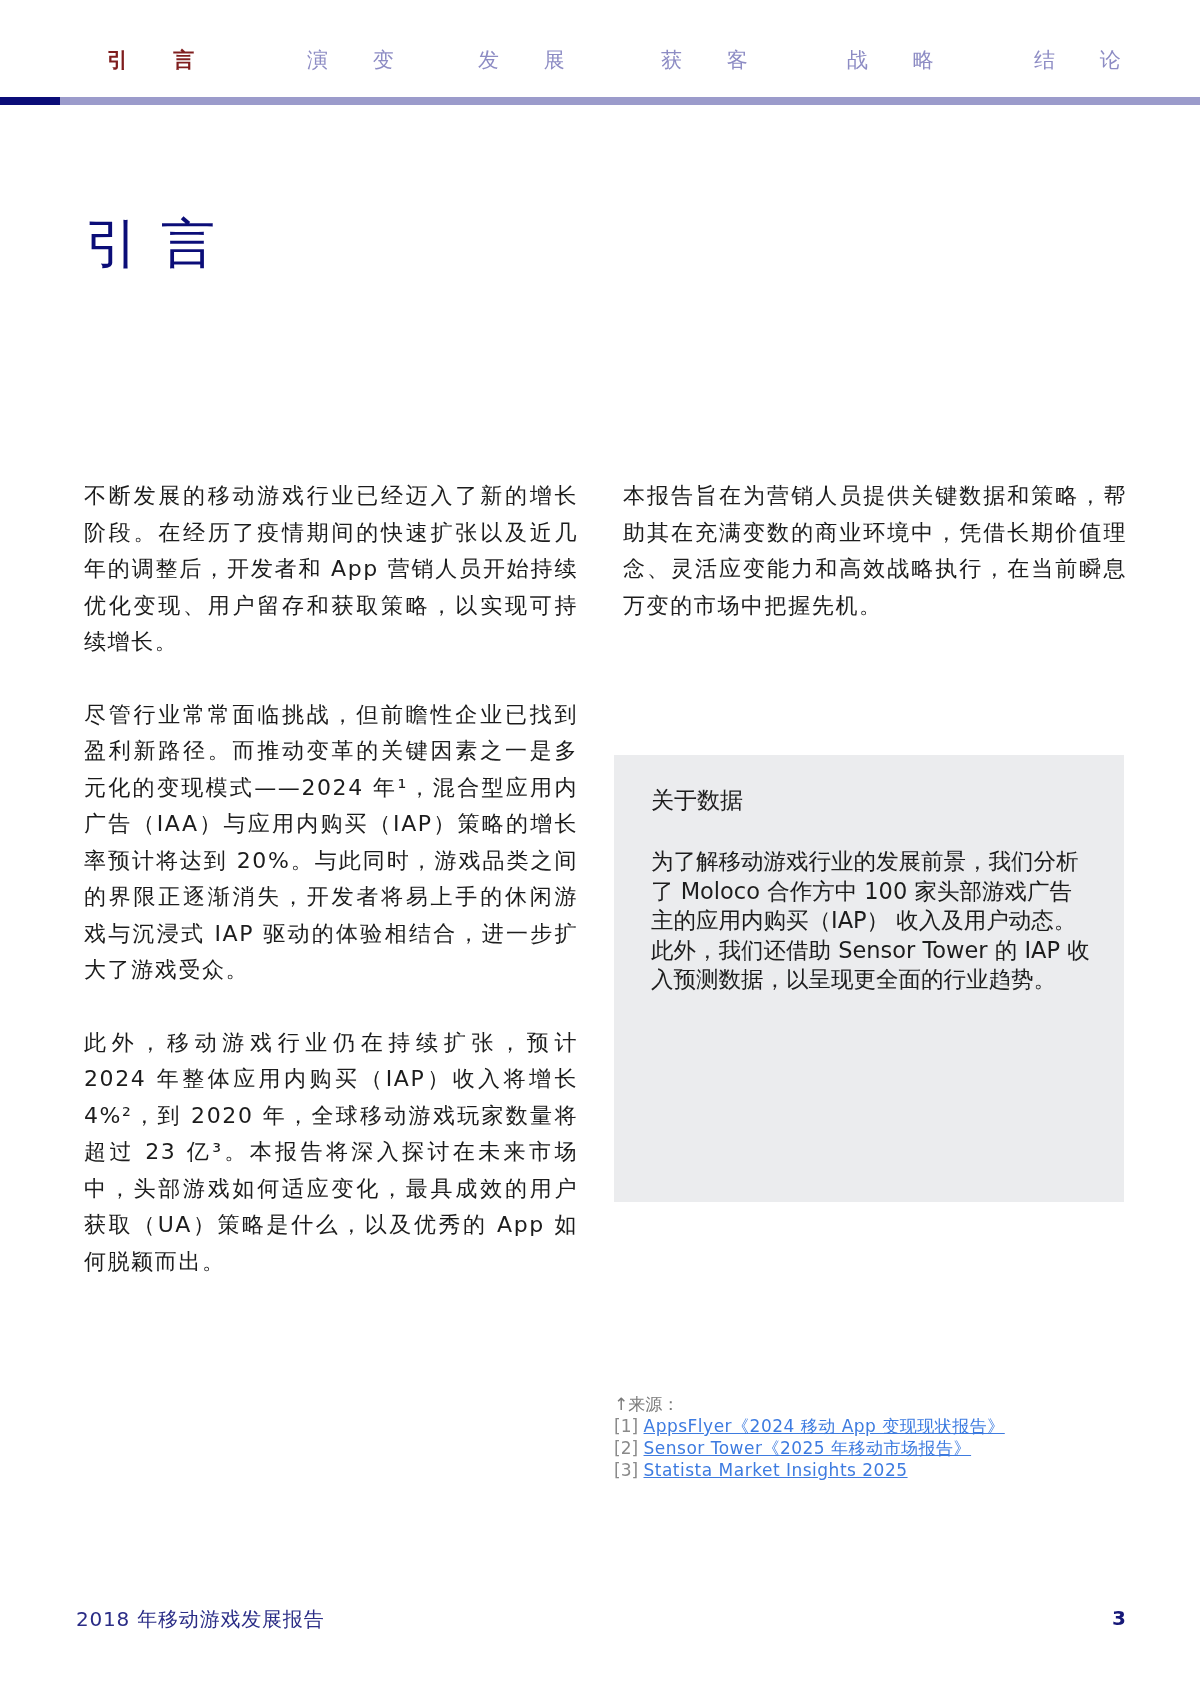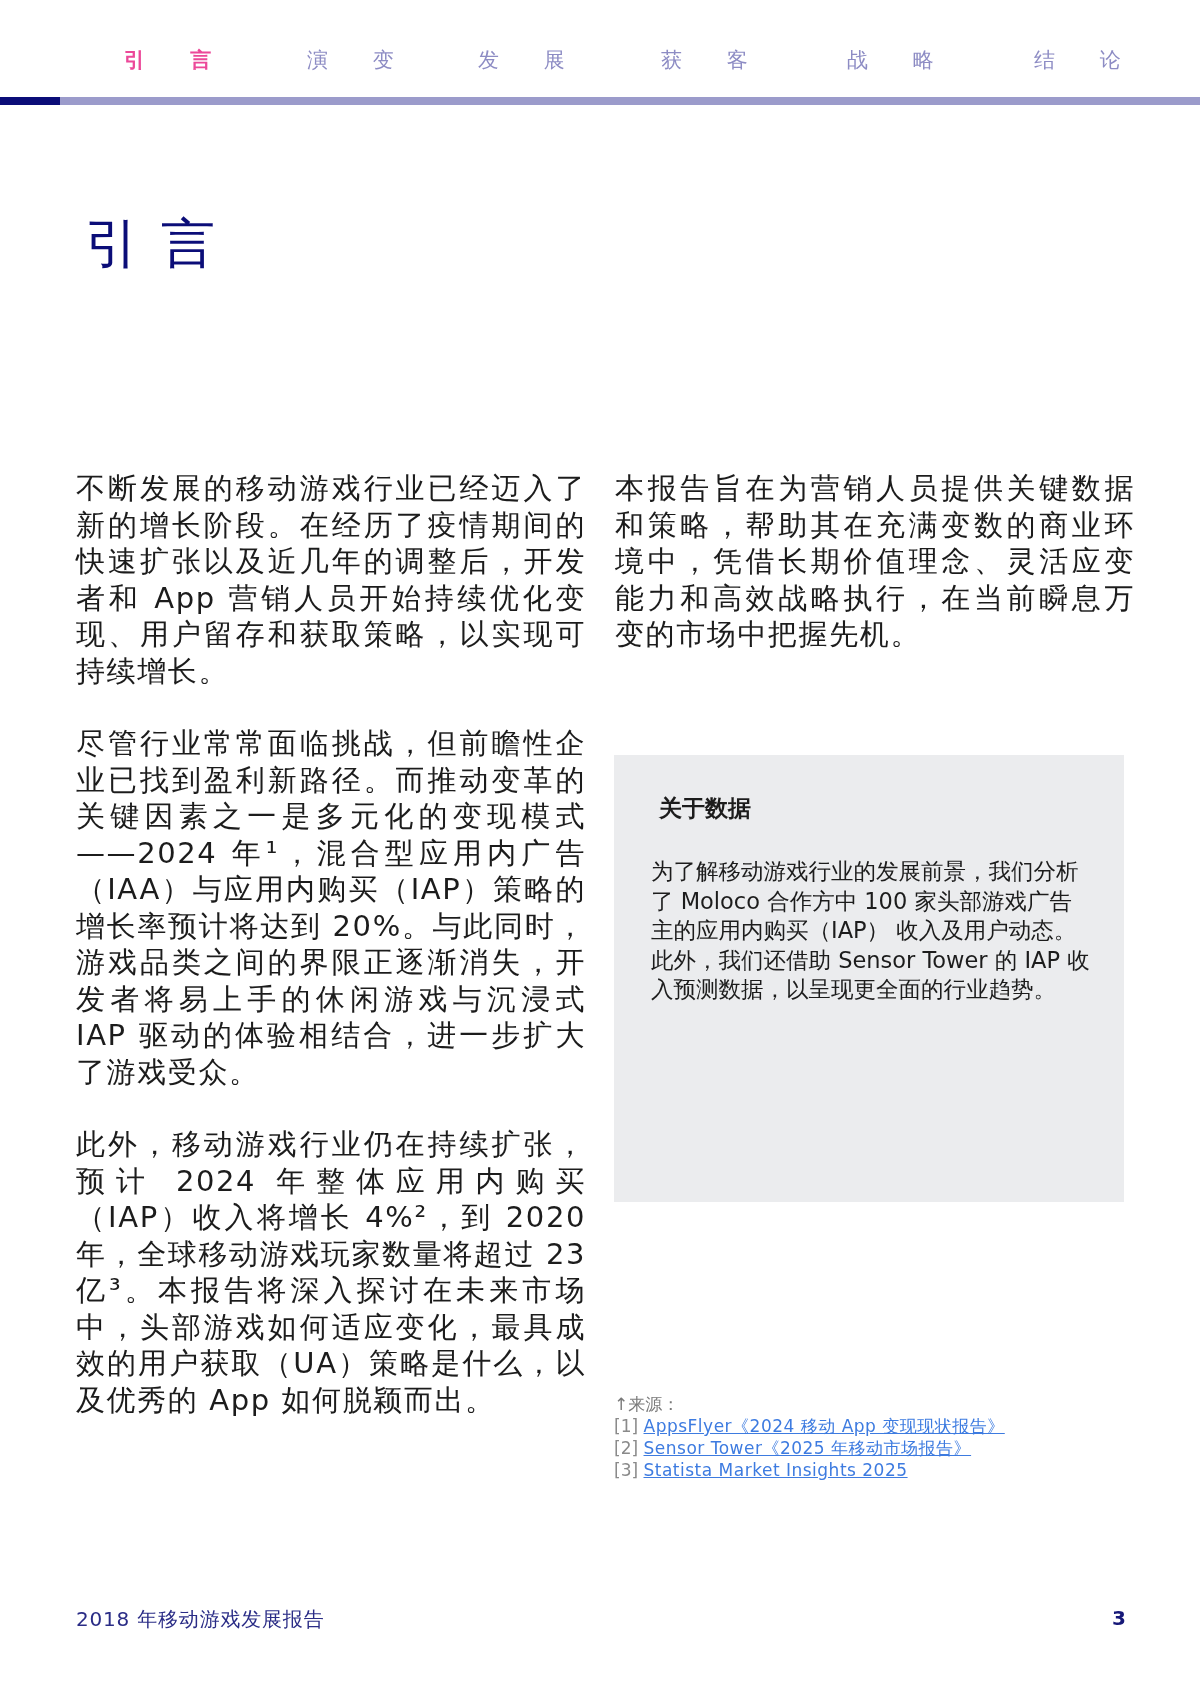--- a/index.html
+++ b/index.html
@@ -24,23 +24,22 @@
     .nav-item {
       position: absolute;
       top: 46px;
       font-size: 21px;
       letter-spacing: 19px;
       color: #8d8cc4;
       cursor: pointer;
       white-space: nowrap;
     }
     .nav-item.active {
-      color: #ec4899;
+      color: #7f1d1d;
       font-weight: bold;
-      margin-left: 17px;
     }
     .progress-bar {
       position: absolute;
       top: 97px; left: 0;
       width: 1200px;
       height: 8px;
       background: #9b9bcb;
     }
     .progress-bar .progress-fill {
       position: absolute;
@@ -65,55 +64,55 @@
       left: 76px;
       width: 510px;
     }
     .col-right {
       position: absolute;
       top: 470px;
       left: 615px;
       width: 520px;
     }
     .para {
-      font-size: 29px;
+      font-size: 22px;
       line-height: 36.5px;
       letter-spacing: 1.6px;
       color: #1c1c1c;
-      margin: 0;
+      margin: 8px;
       text-align: justify;
     }
     .para + .para { margin-top: 36px; }
     .info-box {
       position: absolute;
       left: 614px;
       top: 755px;
       width: 510px;
       height: 447px;
       background: #ebecee;
     }
     .info-title {
       position: absolute;
       left: 37px;
       top: 30px;
       font-size: 23px;
-      font-weight: bold;
+      font-weight: normal;
       color: #1c1c1c;
-      margin: 8px;
+      margin: 0;
     }
     .info-para {
       position: absolute;
       left: 37px;
       width: 440px;
       font-size: 22.5px;
       line-height: 29.5px;
       color: #1c1c1c;
       margin: 0;
     }
-    .info-para.p1 { top: 102px; }
+    .info-para.p1 { top: 92px; }
     .info-para.p2 { top: 325px; }
     .sources {
       position: absolute;
       left: 614px;
       top: 1393px;
       font-size: 17px;
       line-height: 22px;
       color: #7a7a7a;
     }
     .sources .src-row { white-space: nowrap; }

